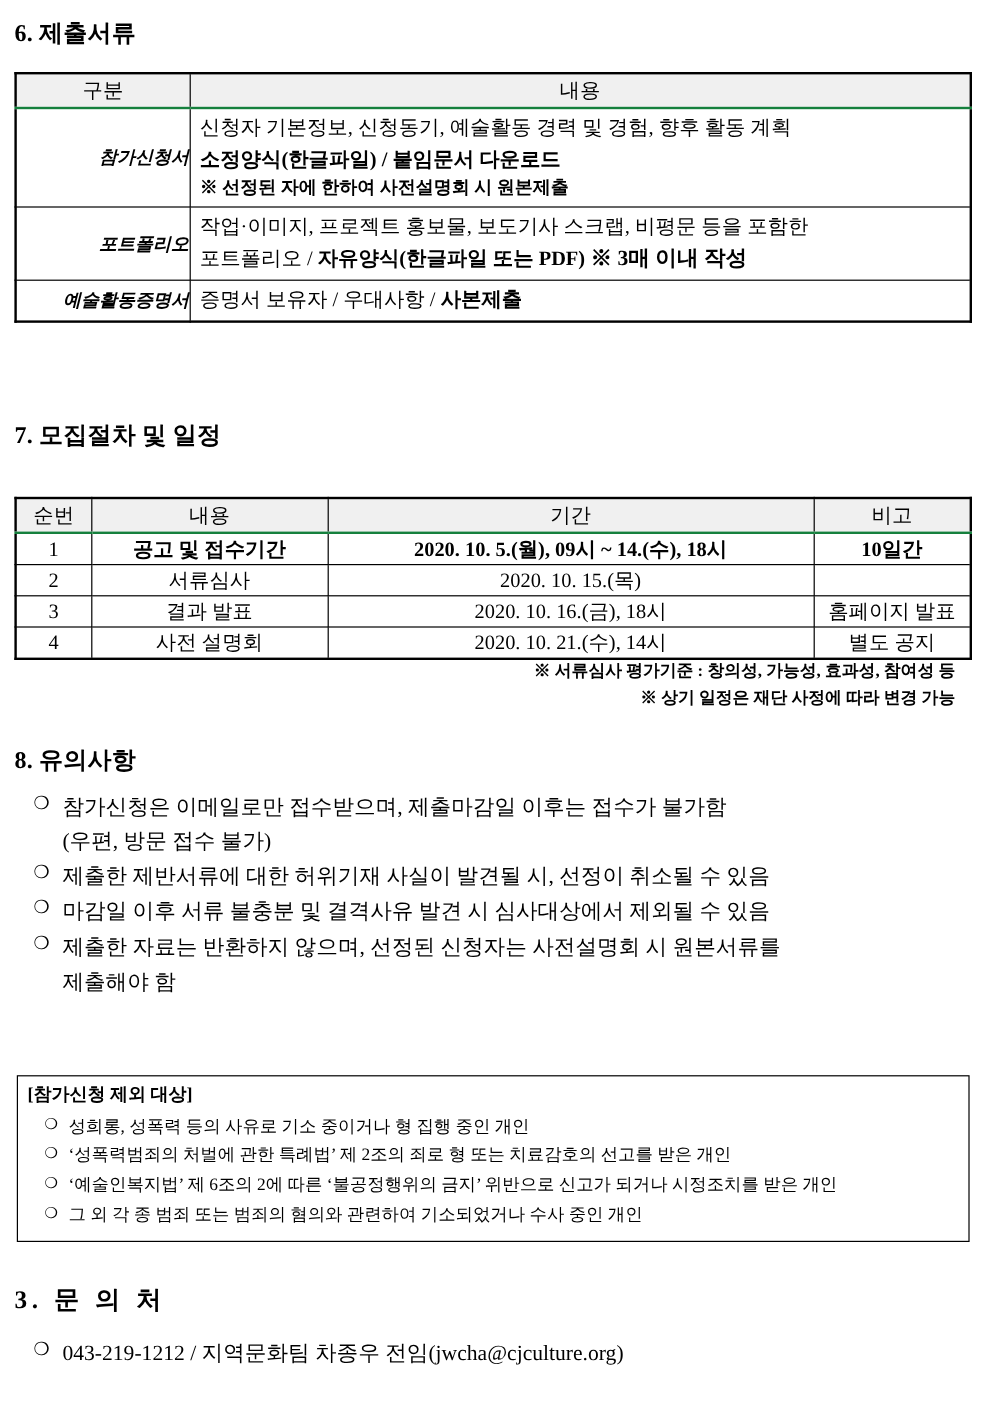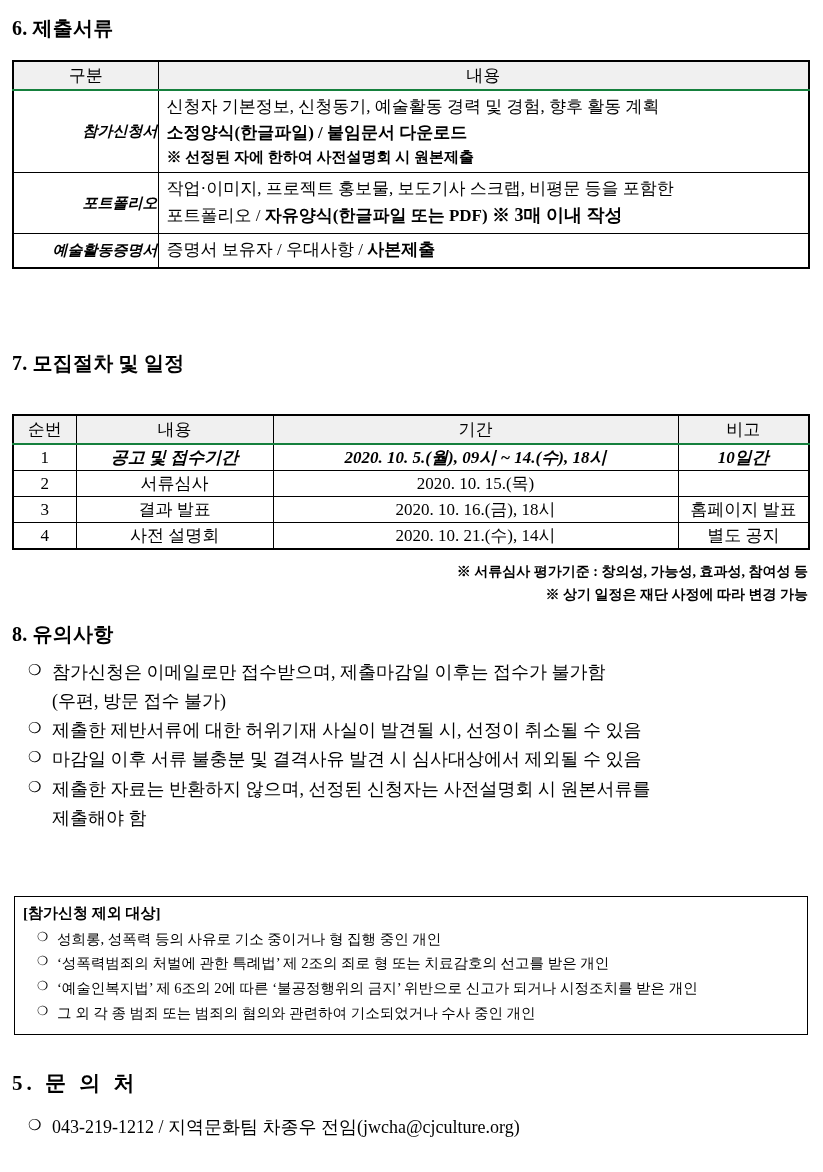--- a/index.html
+++ b/index.html
@@ -81,21 +81,21 @@
     font-weight: bold;
   }
 
   
   #table-schedule td {
     text-align: center;
     font-size: 17px;
     height: 25px;
     line-height: 25px;
   }
-  #table-schedule td.bold { font-weight: bold; font-style: italic; }
+  #table-schedule td.bold { font-weight: bold; }
 
   
   .note-right {
     text-align: right;
     font-size: 14px;
     font-weight: bold;
     line-height: 1.62;
     padding-right: 12px;
   }
 
@@ -163,21 +163,21 @@
   }
   ul.bullets.contact > li {
     font-size: 18px;
   }
 
   
   #heading-6     { position: absolute; left: 12px; top: 17px; }
   #table-docs-wrap   { position: absolute; left: 12px; top: 60px; }
   #heading-7     { position: absolute; left: 12px; top: 352px; }
   #table-schedule-wrap { position: absolute; left: 12px; top: 414px; }
-  #notes-wrap    { position: absolute; left: 24px; top: 549px; width: 796px; margin-top: 12px; }
+  #notes-wrap    { position: absolute; left: 12px; top: 549px; width: 796px; }
   #heading-8     { position: absolute; left: 12px; top: 623px; }
   #notice-list   { position: absolute; left: 26px; top: 658px; width: 790px; }
   #exclusion-wrap{ position: absolute; left: 14px; top: 896px; }
   #heading-9     { position: absolute; left: 12px; top: 1072px; }
   #contact-list  { position: absolute; left: 26px; top: 1113px; width: 700px; }
 </style>
 </head>
 <body>
 
 <div class="page">
@@ -314,21 +314,21 @@
           <span>‘예술인복지법’ 제 6조의 2에 따른 ‘불공정행위의 금지’ 위반으로 신고가 되거나 시정조치를 받은 개인</span>
         </li>
         <li>
           <span class="bullet-mark">❍</span>
           <span>그 외 각 종 범죄 또는 범죄의 혐의와 관련하여 기소되었거나 수사 중인 개인</span>
         </li>
       </ul>
     </div>
   </div>
 
-  <h2 class="section-heading contact-heading" id="heading-9">5. 문 의 처</h2>
+  <h2 class="section-heading contact-heading" id="heading-9">3. 문 의 처</h2>
 
   <ul class="bullets contact" id="contact-list">
     <li>
       <span class="bullet-mark">❍</span>
       <span>043-219-1212 / 지역문화팀 차종우 전임(jwcha@cjculture.org)</span>
     </li>
   </ul>
 
 </div>
 

